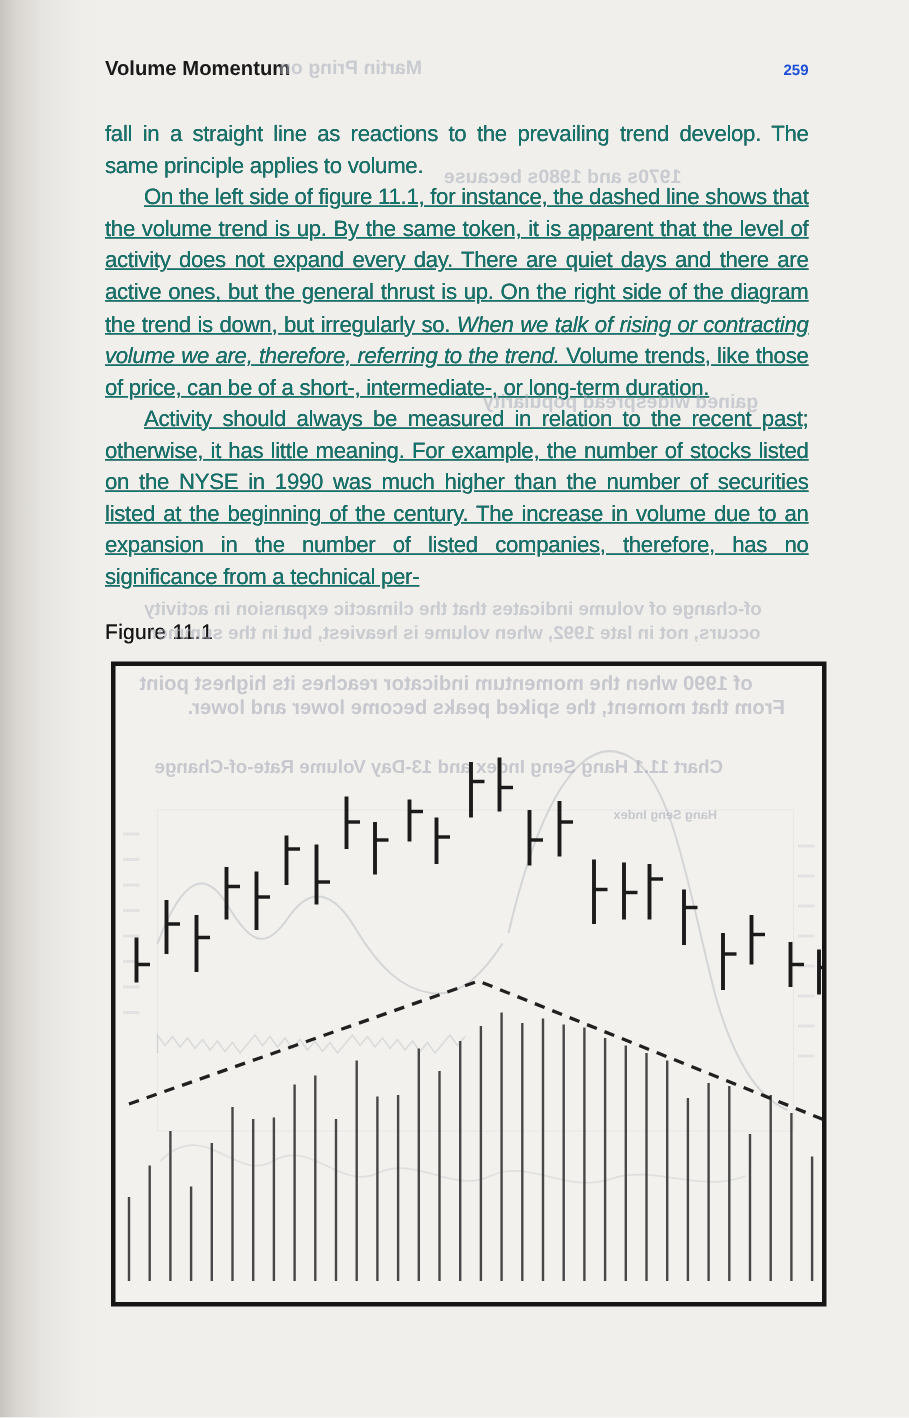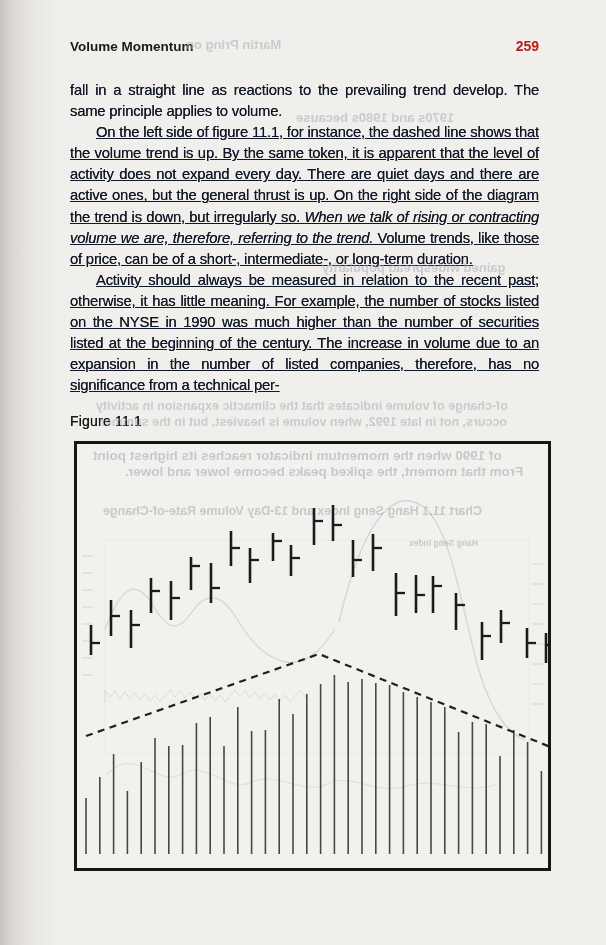--- a/index.html
+++ b/index.html
@@ -13,24 +13,24 @@
   .gutter-shadow{
     position:absolute;left:0;top:0;width:70px;height:945px;
     background:linear-gradient(90deg,#c7c4bf 0,#d8d5d0 10px,#e7e5e1 28px,#efeeeb 55px,rgba(240,239,236,0) 70px);
     pointer-events:none;
   }
   .page-header{
     position:absolute;left:70px;top:38px;width:469px;
     display:flex;justify-content:space-between;align-items:baseline;
   }
   .running-title{font-size:13.5px;font-weight:700;color:#1a1a1a;letter-spacing:0;}
-  .page-number{font-size:14px;font-weight:700;color:#b91c1c;text-align:center;}
+  .page-number{font-size:10px;font-weight:700;color:#1d4ed8;text-align:center;}
   .body-text{
     position:absolute;left:70px;top:80px;width:469px;
-    color:#0f172a;
+    color:#0f766e;
   }
   .body-text p{
     margin:0;
     font-size:14.8px;line-height:21.1px;
     text-align:justify;
     letter-spacing:-0.2px;
     font-weight:500;
     text-shadow:0 0 0.35px rgba(10,10,10,.85);
   }
   .body-text p.indent{text-indent:26px;text-decoration:underline;}

